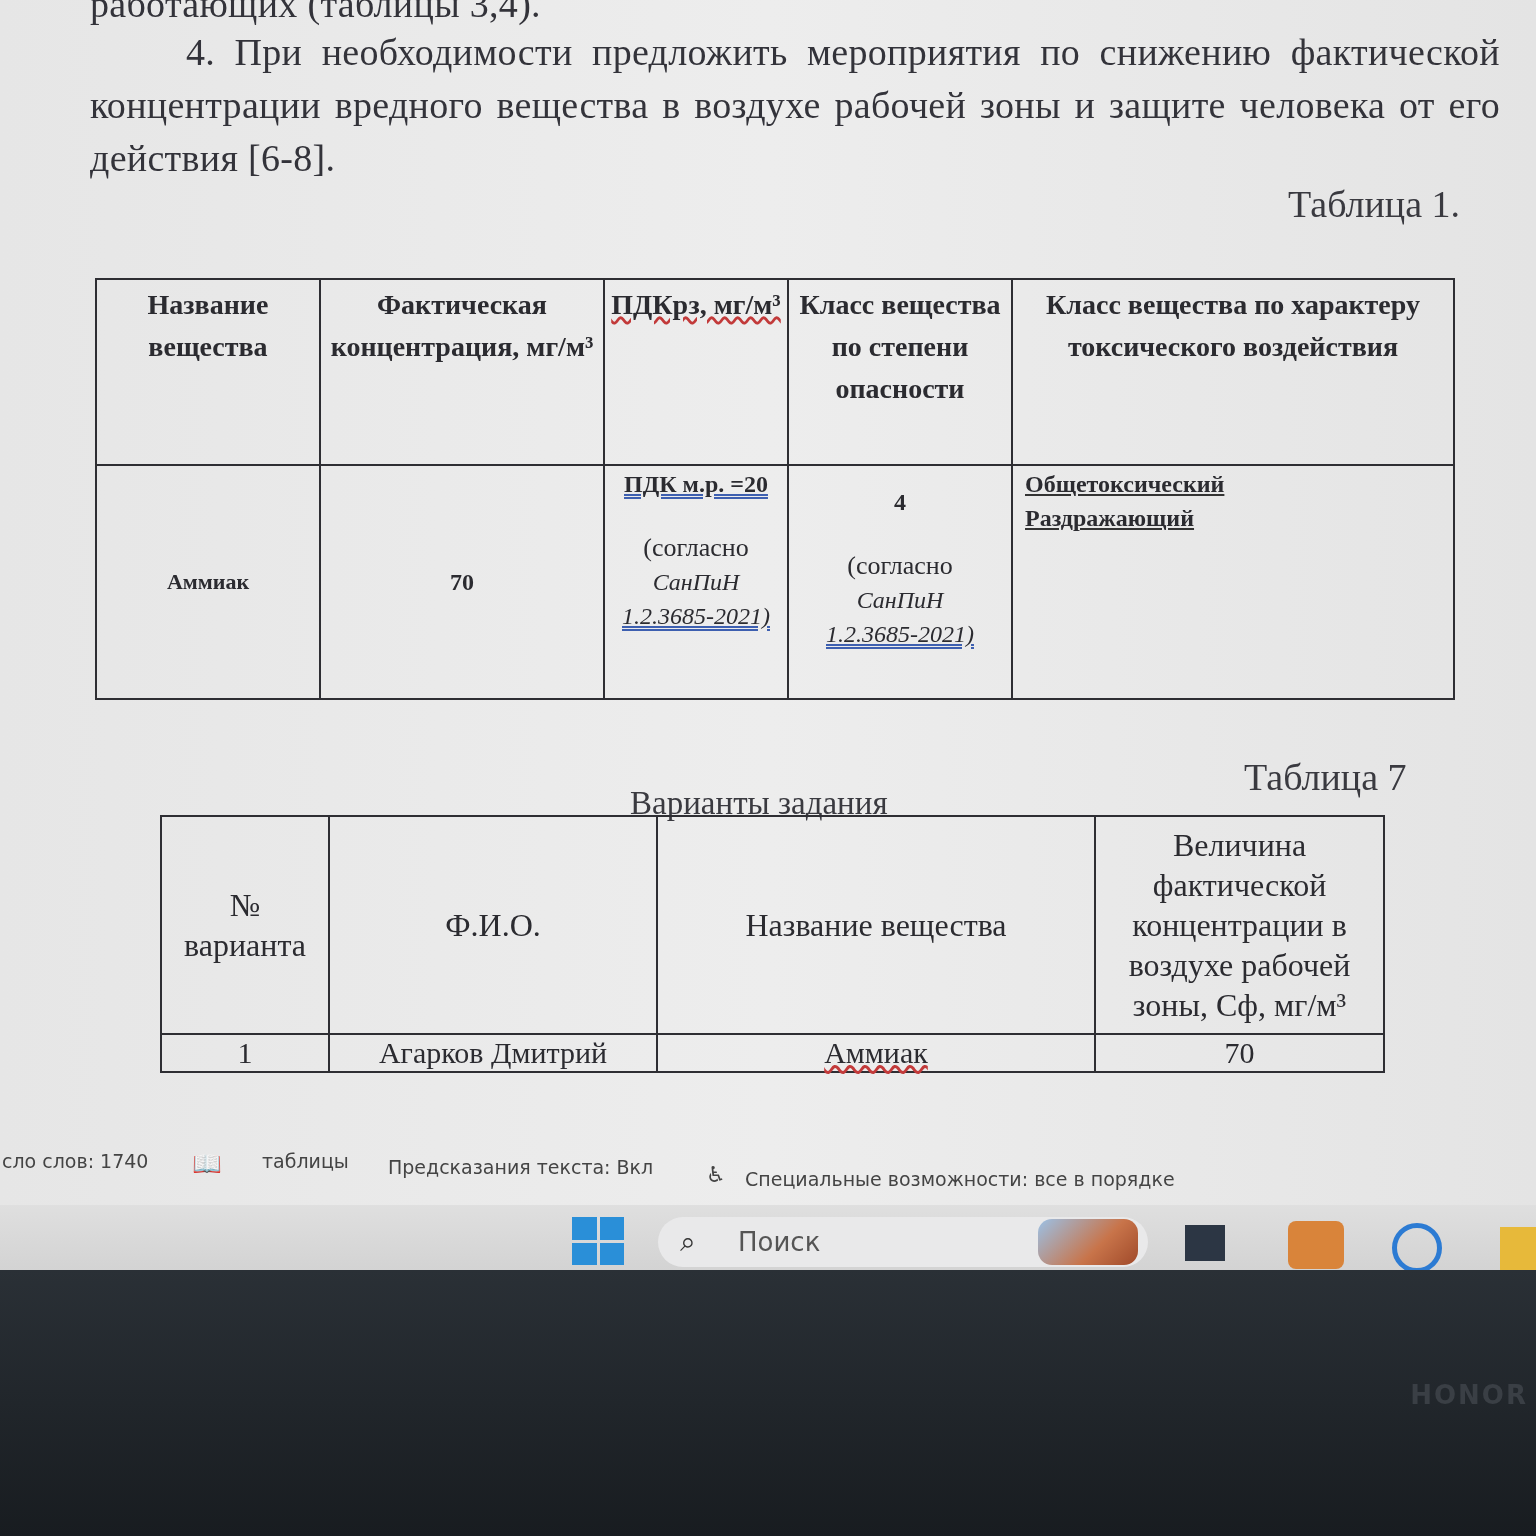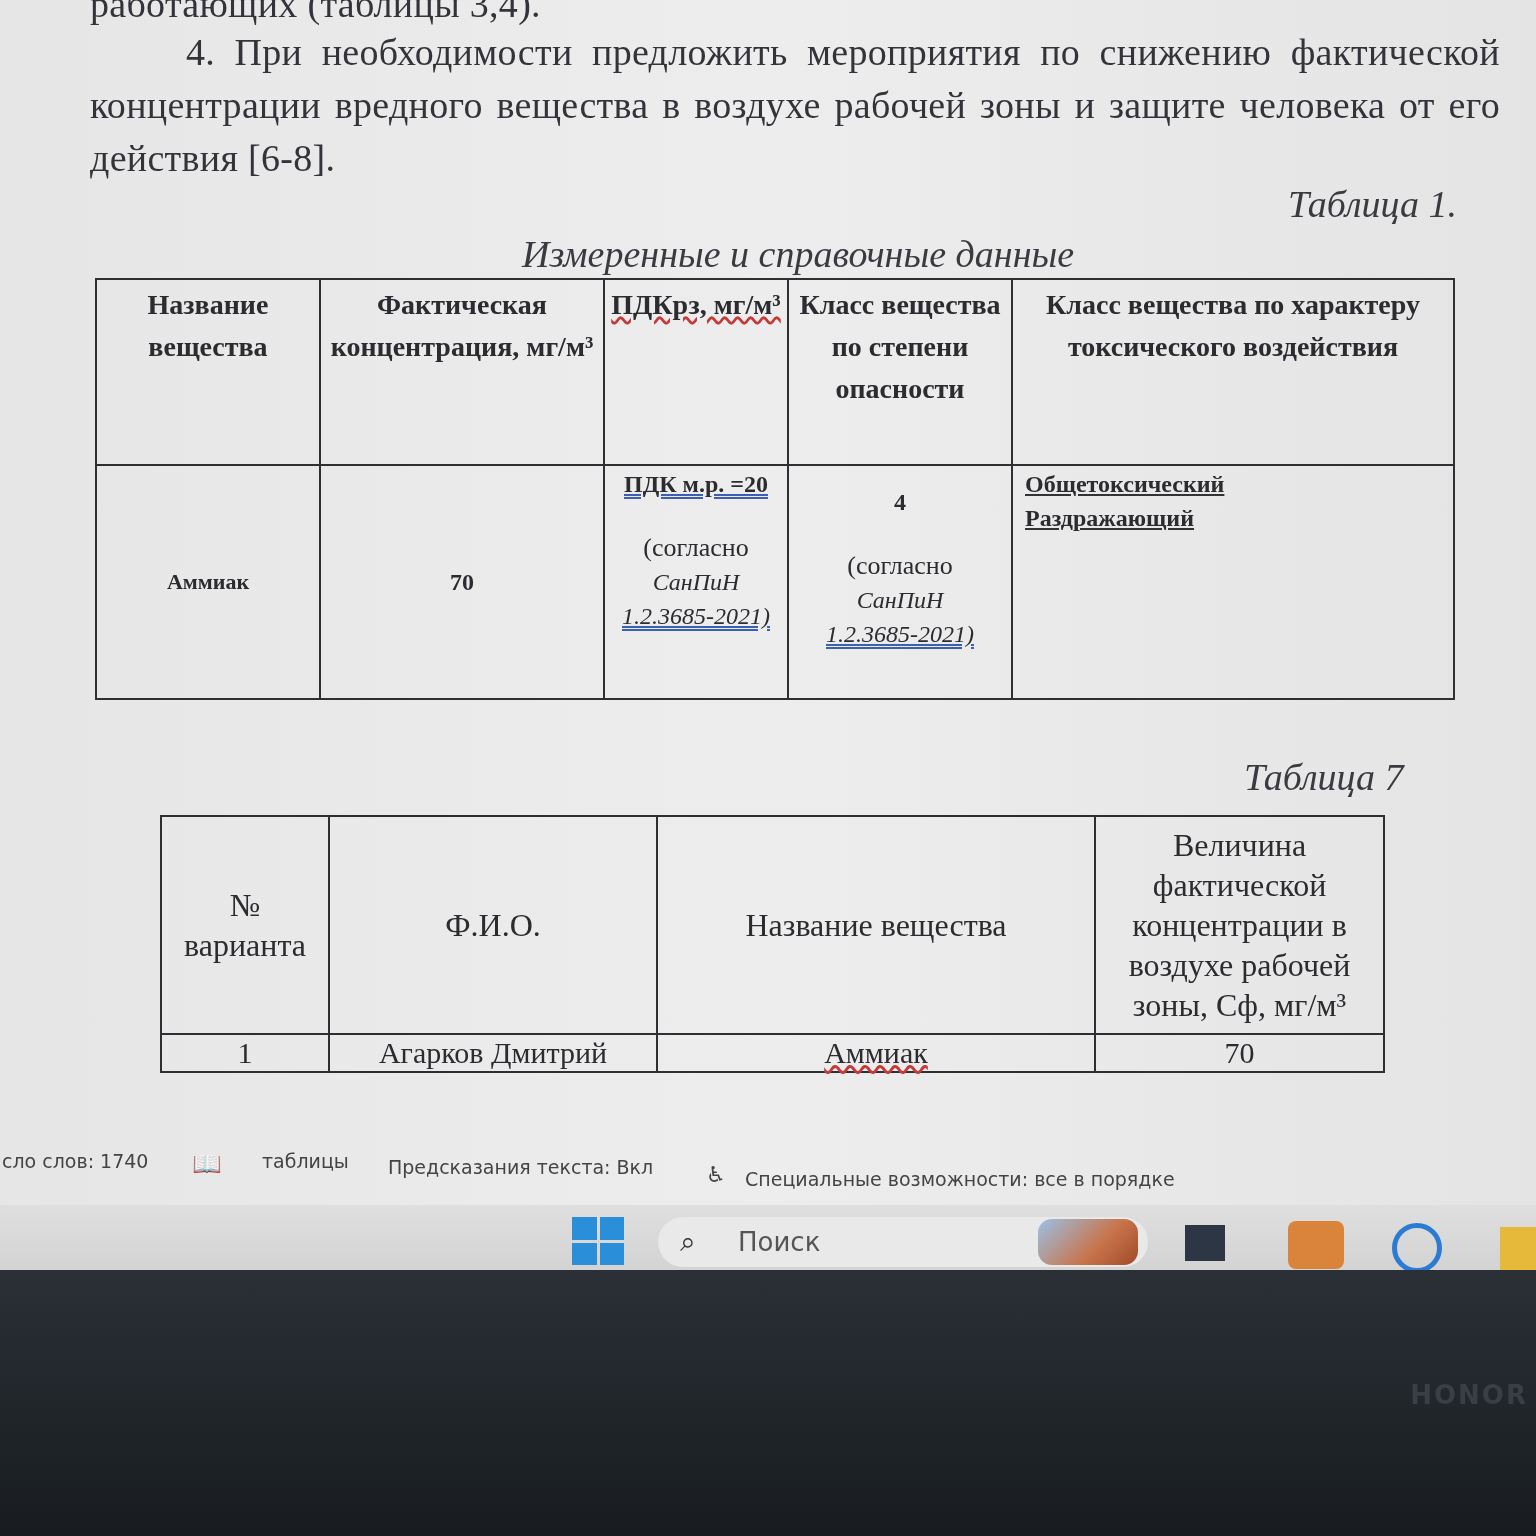--- a/index.html
+++ b/index.html
@@ -2,21 +2,21 @@
 <html><head>
 <meta charset="utf-8">
 <style>
   html,body{margin:0;padding:0;}
   body{width:1536px;height:1536px;overflow:hidden;background:#1f2428;position:relative;font-family:"Liberation Serif","DejaVu Serif",serif;color:#2b2b30;}
   .screen{position:absolute;left:0;top:0;width:1536px;height:1270px;background:linear-gradient(180deg,#e9e9ea 0%,#e2e2e3 60%,#d7d7d8 100%);}
   .page{position:absolute;left:0;top:0;width:1536px;height:1216px;background:linear-gradient(90deg,#e6e6e6,#ededed 50%,#e4e4e4);}
   .para{position:absolute;left:90px;width:1410px;font-size:38px;line-height:53px;color:#33333a;text-align:justify;letter-spacing:0.3px;}
   .p-top{top:-22px;}
   .p-main{top:26px;text-indent:96px;}
-  .tcap{position:absolute;font-size:38px;color:#3a3a40;font-style:italic;}
+  .tcap{position:absolute;font-size:38px;color:#3a3a40;}
   table{border-collapse:collapse;position:absolute;}
   td,th{border:2px solid #2e2e33;vertical-align:top;text-align:center;}
   .t1{left:95px;top:278px;width:1360px;}
   .t1 th{font-weight:bold;font-size:28px;line-height:42px;padding:4px 6px;height:176px;}
   .t1 td{font-size:24px;line-height:34px;height:230px;font-weight:bold;}
   .t1 .plain{font-weight:normal;font-size:26px;}
   .italic{font-style:italic;font-weight:normal;}
   .u-blue{text-decoration:underline double #3d5fb0;}
   .u-red{text-decoration:underline wavy #c23a3a;}
   .u-dark{text-decoration:underline #333;}
@@ -32,21 +32,20 @@
 </style>
 </head>
 <body>
 
 <div class="screen">
   <div class="page">
     <div class="para p-top">работающих (таблицы 3,4).</div>
     <div class="para p-main">4. При необходимости предложить мероприятия по снижению фактической концентрации вредного вещества в воздухе рабочей зоны и защите человека от его действия [6-8].</div>
 
     <div class="tcap" style="left:1288px;top:182px;">Таблица 1.</div>
-    <div class="tcap" style="left:522px;top:232px;">Измеренные и справочные данные</div>
 
     <table class="t1">
       <tbody>
           <tr>
         <th style="width:210px">Название вещества</th>
         <th style="width:270px">Фактическая концентрация, мг/м³</th>
         <th style="width:170px"><span class="u-red">ПДКрз, мг/м³</span></th>
         <th style="width:210px">Класс вещества по степени опасности</th>
         <th>Класс вещества по характеру токсического воздействия</th>
       </tr>
@@ -69,20 +68,21 @@
         </td>
         <td style="text-align:left;padding-left:12px">
           <div class="u-dark">Общетоксический</div>
           <div class="u-dark">Раздражающий</div>
         </td>
       </tr>
     </tbody>
       </table>
 
     <div class="tcap" style="left:1244px;top:755px;">Таблица 7</div>
+    <div class="tcap" style="left:630px;top:785px;font-size:33px">Варианты задания</div>
 
     <table class="t2">
       <tbody>
           <tr>
         <th style="width:150px">№ варианта</th>
         <th style="width:310px">Ф.И.О.</th>
         <th style="width:420px">Название вещества</th>
         <th>Величина фактической концентрации в воздухе рабочей зоны, Сф, мг/м³</th>
       </tr>
       <tr>

